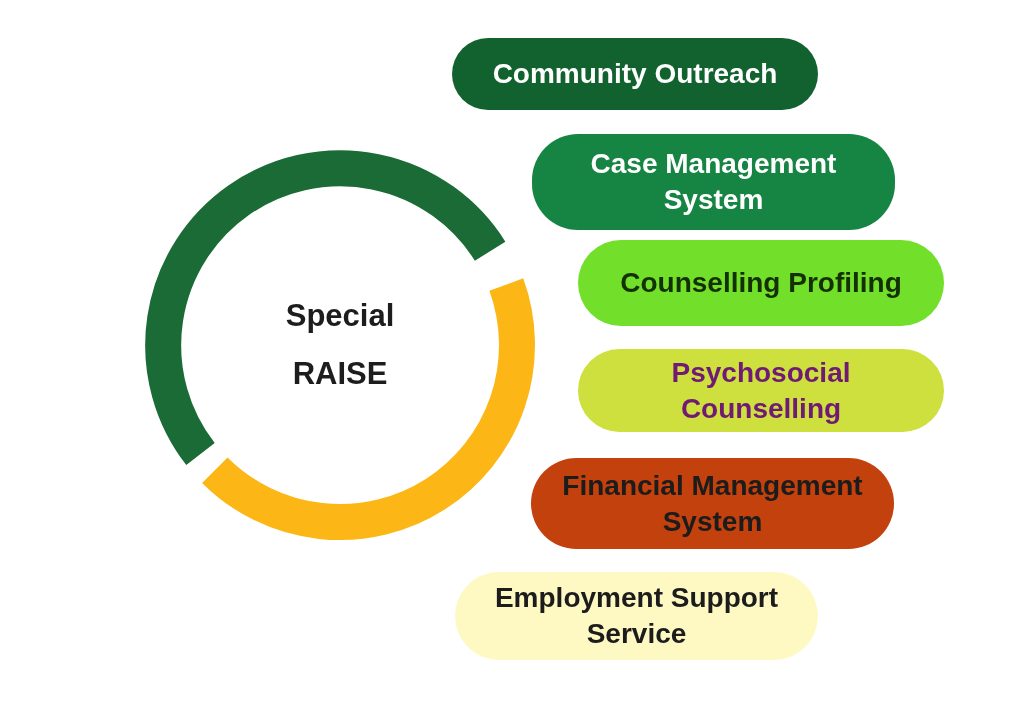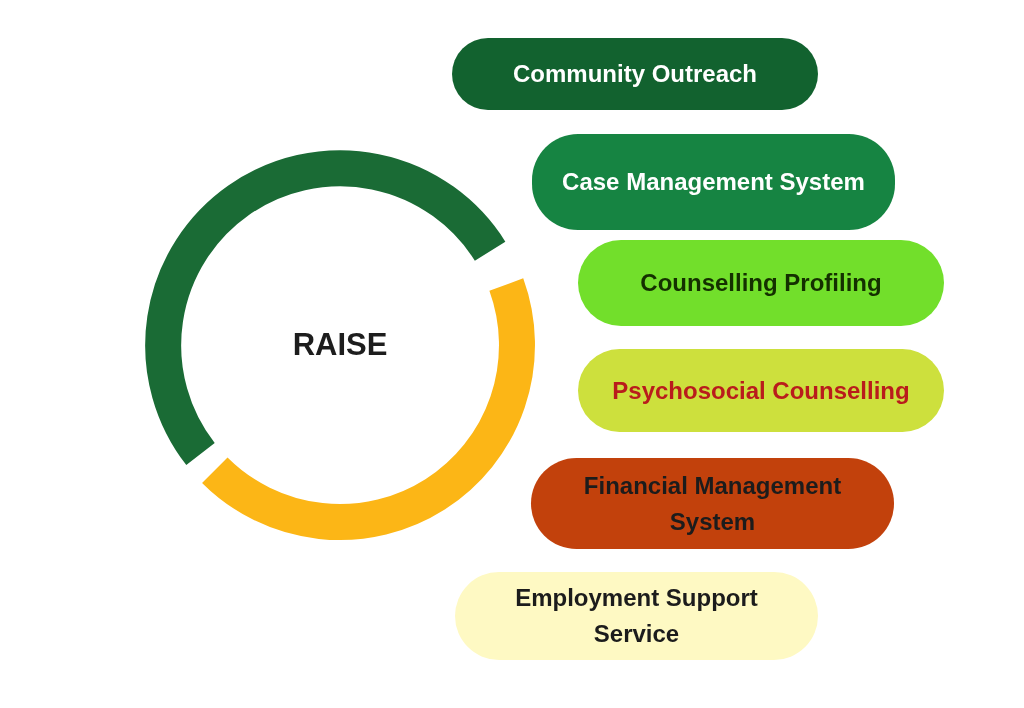--- a/index.html
+++ b/index.html
@@ -44,40 +44,40 @@
     line-height: 58px;
   }
   .pill {
     position: absolute;
     display: flex;
     align-items: center;
     justify-content: center;
     text-align: center;
     border-radius: 46px;
     font-weight: bold;
-    font-size: 24px;
+    font-size: 28px;
     line-height: 36px;
     padding: 0 18px;
     box-sizing: border-box;
   }
   .pill-1 {
     left: 452px; top: 38px; width: 366px; height: 72px;
     background: #12622f; color: #ffffff;
   }
   .pill-2 {
     left: 532px; top: 134px; width: 363px; height: 96px;
     background: #168442; color: #ffffff;
   }
   .pill-3 {
     left: 578px; top: 240px; width: 366px; height: 86px;
     background: #72df2b; color: #143000;
   }
   .pill-4 {
     left: 578px; top: 349px; width: 366px; height: 83px;
-    background: #cde03d; color: #b91c1c;
+    background: #cde03d; color: #701a75;
   }
   .pill-5 {
     left: 531px; top: 458px; width: 363px; height: 91px;
     background: #c2410c; color: #1c1c1c;
   }
   .pill-6 {
     left: 455px; top: 572px; width: 363px; height: 88px;
     background: #fef9c3; color: #1c1c1c;
   }
 </style>
@@ -85,20 +85,21 @@
 <body>
 
 <div class="canvas">
 
   <div class="ring-wrap">
     <svg viewBox="0 0 396 396" width="396" height="396">
       <path d="M 58.5 307.0 A 177 177 0 1 1 348.1 104.2" fill="none" stroke-width="36" stroke-linecap="butt" stroke="#1a6b35"></path>
       <path d="M 364.3 137.5 A 177 177 0 0 1 72.8 323.2" fill="none" stroke-width="36" stroke-linecap="butt" stroke="#fcb616"></path>
     </svg>
     <div class="center-text">
+      <div>Special</div>
       <div>RAISE</div>
     </div>
   </div>
 
   <div class="pill pill-1">
     <span>Community Outreach</span>
   </div>
 
   <div class="pill pill-2">
     <span>Case Management System</span>

